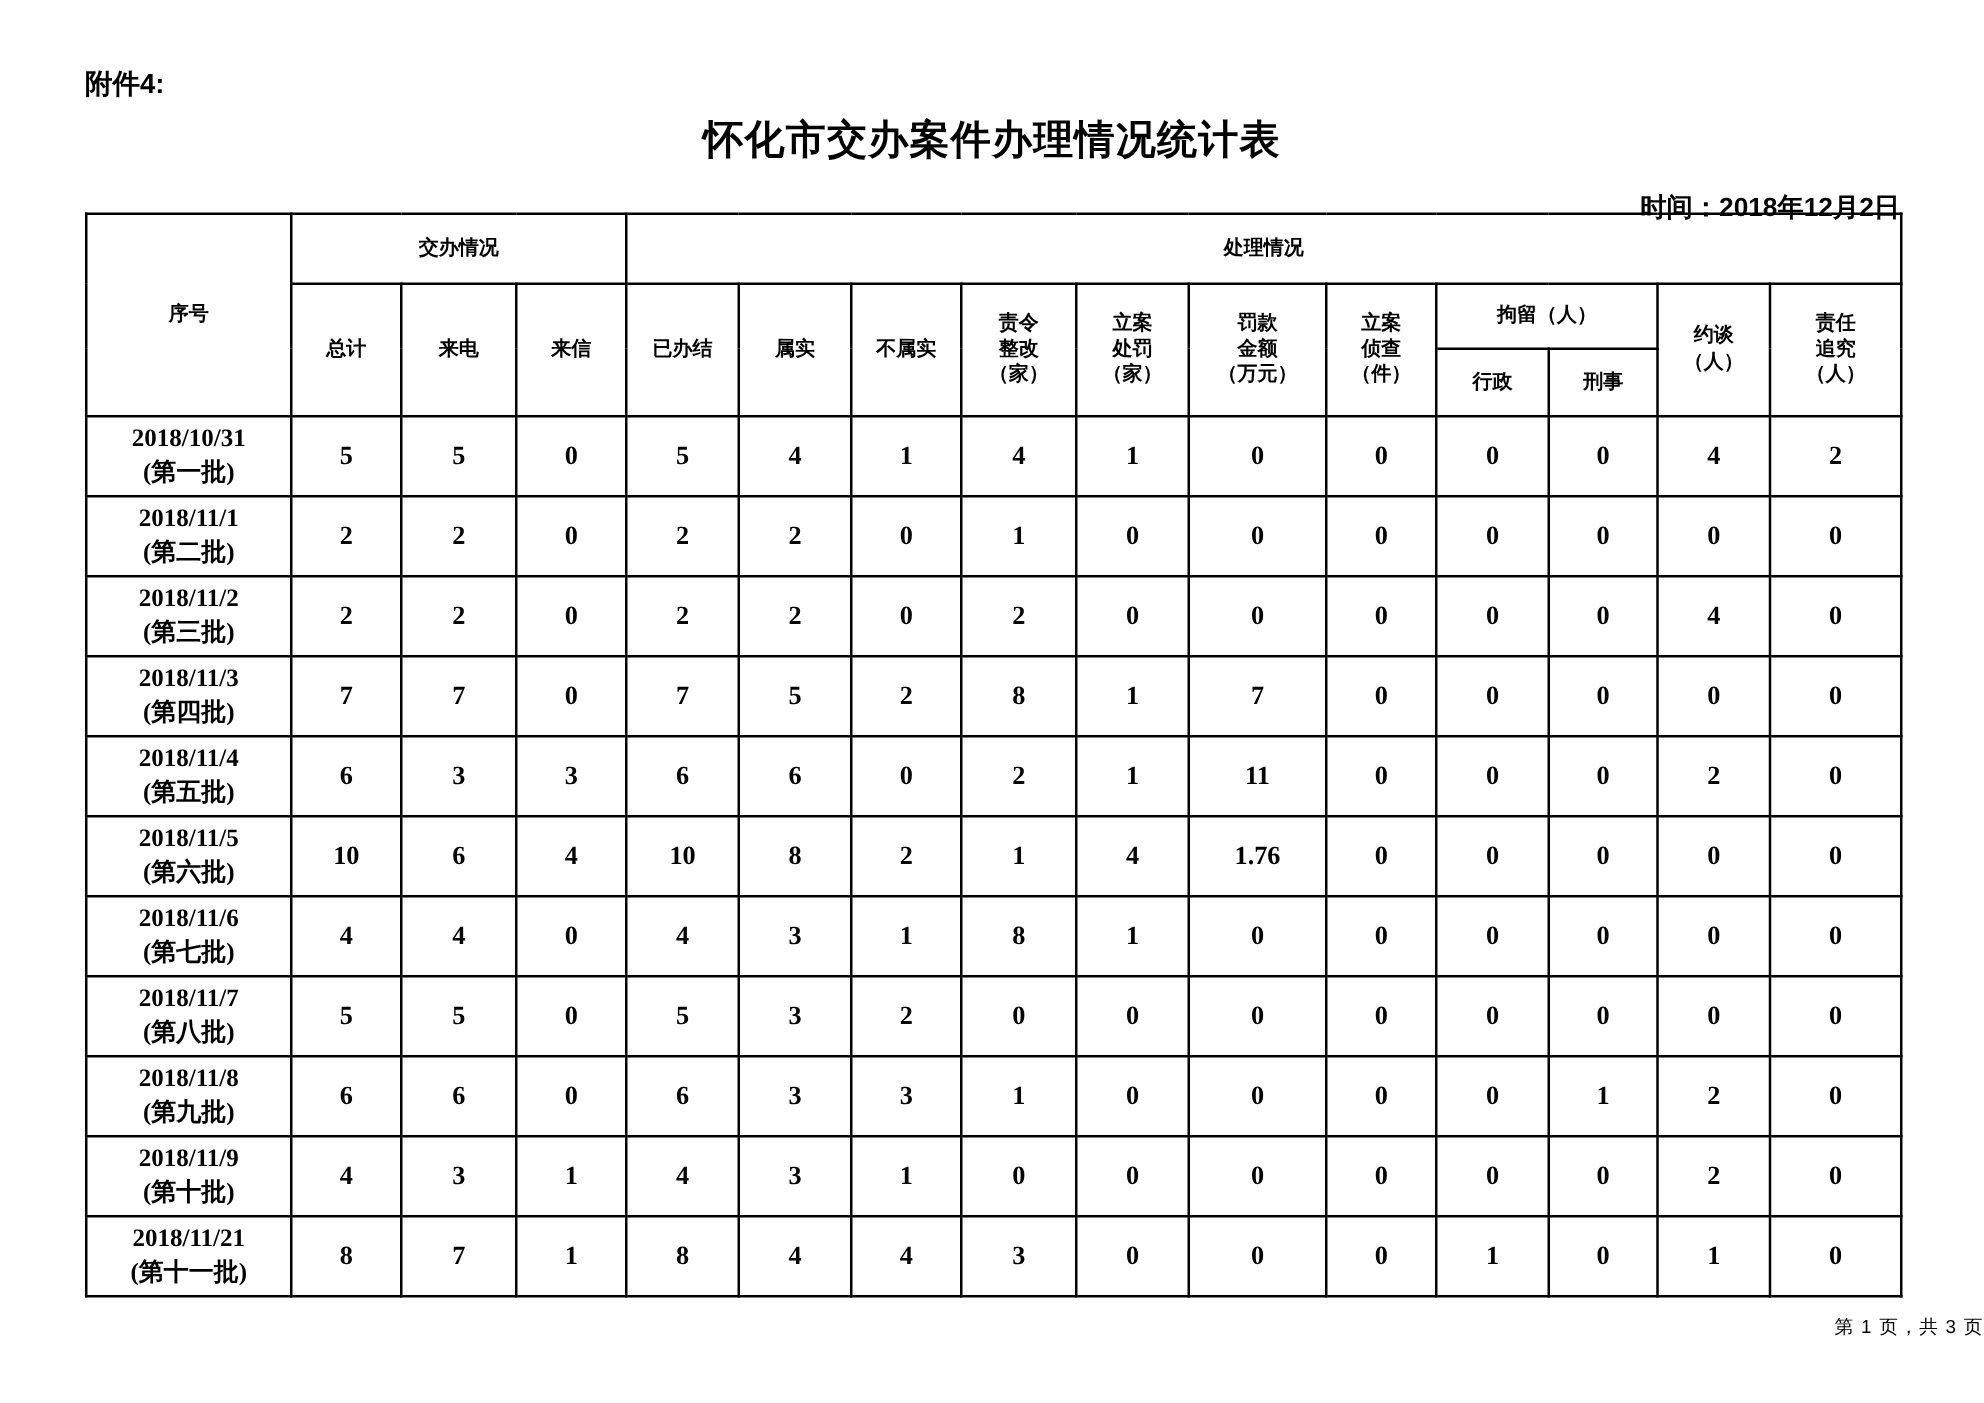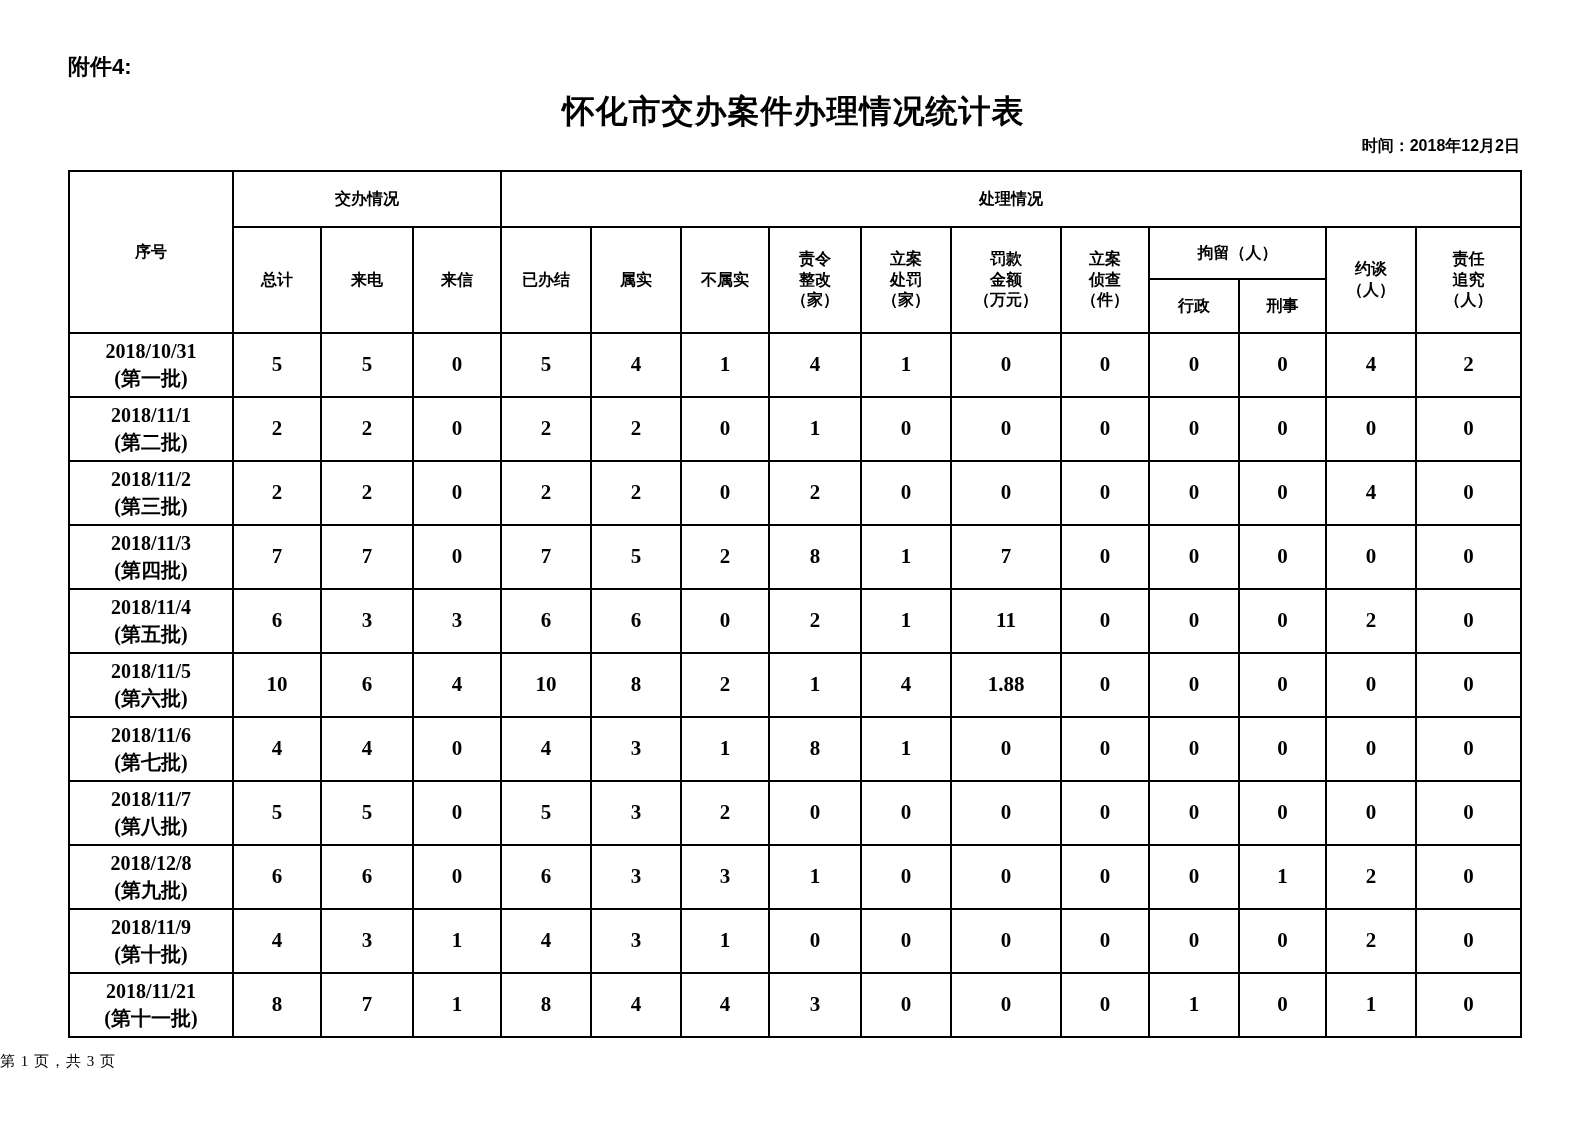--- a/index.html
+++ b/index.html
@@ -34,22 +34,22 @@
     width: 1587px;
     text-align: center;
     font-size: 32px;
     font-weight: bold;
     font-family: "Liberation Sans", "DejaVu Sans", sans-serif;
     letter-spacing: 1px;
   }
   .date-line {
     position: absolute;
     right: 67px;
-    top: 136px;
-    font-size: 16px;
+    top: 152px;
+    font-size: 21px;
     font-weight: bold;
     font-family: "Liberation Sans", "DejaVu Sans", sans-serif;
   }
   table.stat-table {
     position: absolute;
     left: 68px;
     top: 170px;
     width: 1453px;
     border-collapse: collapse;
     table-layout: fixed;
@@ -79,23 +79,23 @@
   }
   tr.hrow1 { height: 56px; }
   tr.hrow2 { height: 52px; }
   tr.hrow3 { height: 54px; }
   tbody tr { height: 64px; margin-left: 44px; }
   .footer {
     position: absolute;
     left: 0;
     top: 1052px;
     width: 1587px;
-    text-align: left;
+    text-align: right;
     font-size: 15px;
-    font-family: Liberation Serif, serif;
+    font-family: Liberation Sans, sans-serif;
     letter-spacing: 1px;
   }
 </style>
 </head>
 <body>
 
 <div class="page">
 
   <div class="attachment">附件4:</div>
 
@@ -253,21 +253,21 @@
           <td class="date-cell">2018/11/5
 (第六批)</td>
           <td>10</td>
           <td>6</td>
           <td>4</td>
           <td>10</td>
           <td>8</td>
           <td>2</td>
           <td>1</td>
           <td>4</td>
-          <td>1.88</td>
+          <td>1.76</td>
           <td>0</td>
           <td>0</td>
           <td>0</td>
           <td>0</td>
           <td>0</td>
         </tr>
         <tr>
           <td class="date-cell">2018/11/6
 (第七批)</td>
           <td>4</td>
@@ -297,21 +297,21 @@
           <td>0</td>
           <td>0</td>
           <td>0</td>
           <td>0</td>
           <td>0</td>
           <td>0</td>
           <td>0</td>
           <td>0</td>
         </tr>
         <tr>
-          <td class="date-cell">2018/12/8
+          <td class="date-cell">2018/11/8
 (第九批)</td>
           <td>6</td>
           <td>6</td>
           <td>0</td>
           <td>6</td>
           <td>3</td>
           <td>3</td>
           <td>1</td>
           <td>0</td>
           <td>0</td>

